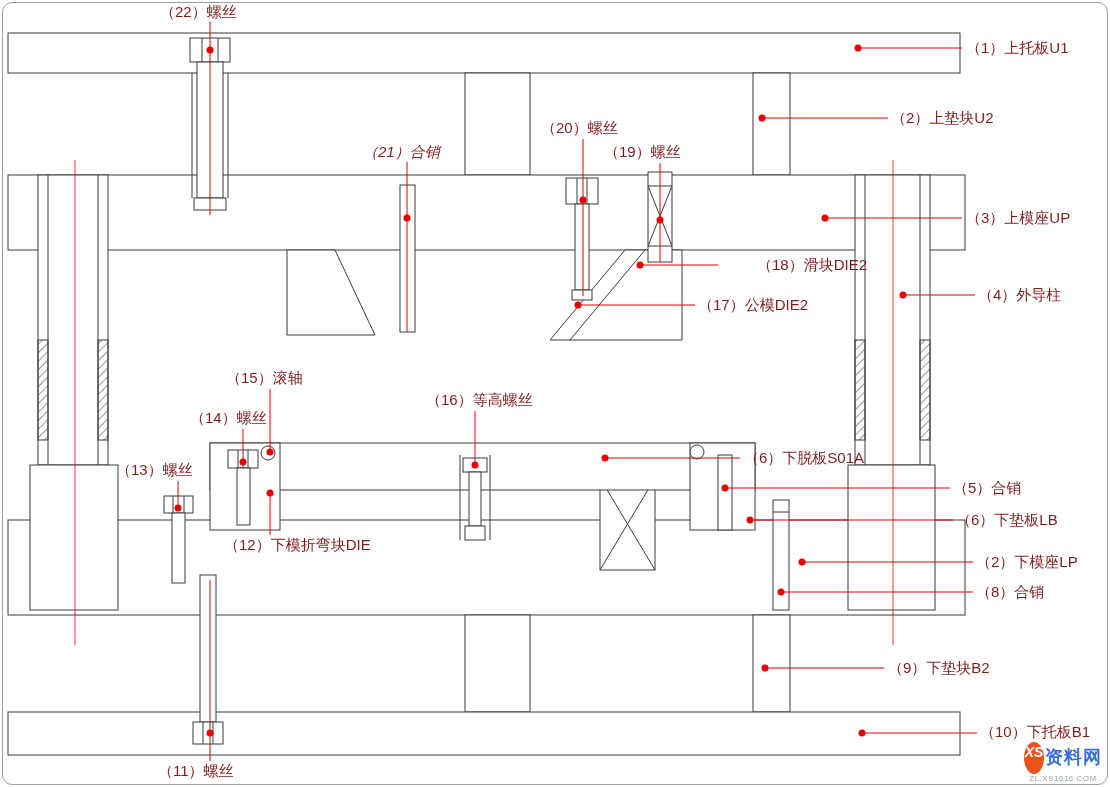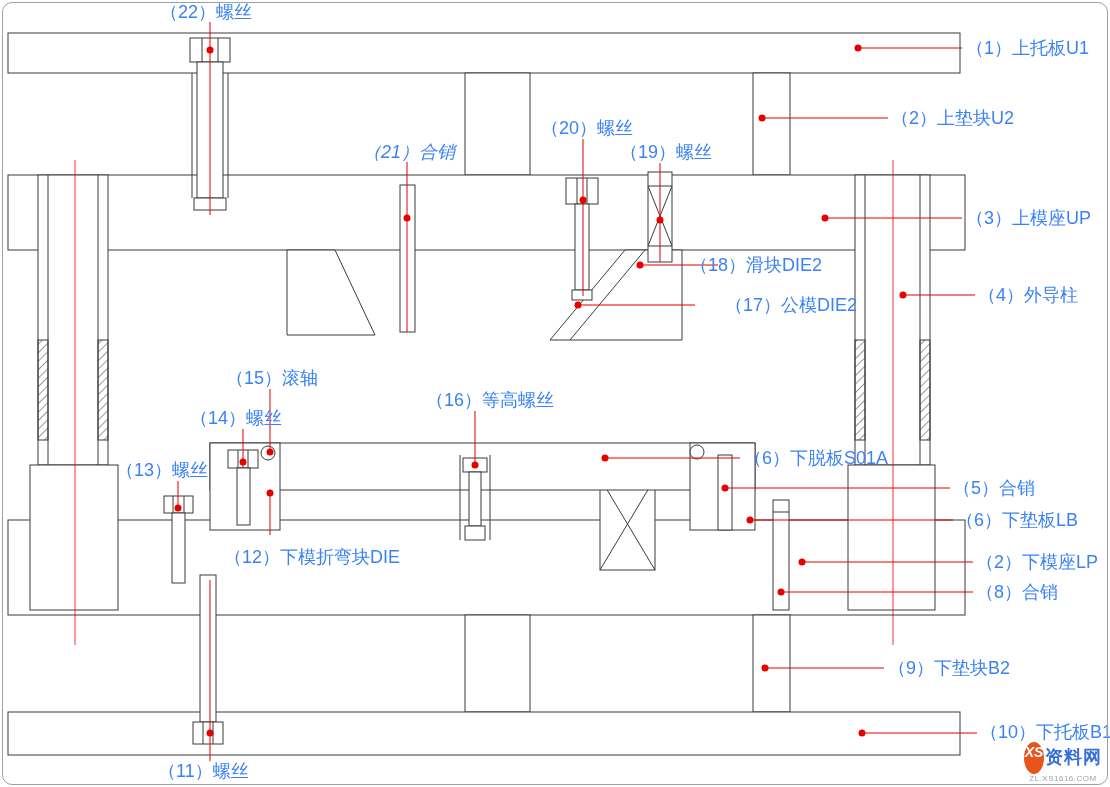--- a/index.html
+++ b/index.html
@@ -6,21 +6,21 @@
   .canvas{
     position:relative;width:1110px;height:787px;background:#fff;
     font-family:"Liberation Sans",sans-serif;overflow:hidden;
   }
   .frame{
     position:absolute;inset:2px;border:1px solid #9aa0a6;border-radius:10px;
     pointer-events:none;
   }
   svg.drawing{position:absolute;left:0;top:0;}
   .label{
-    position:absolute;color:#3b82f6;font-size:18px;line-height:16px;
+    position:absolute;color:#7f1d1d;font-size:15px;line-height:16px;
     white-space:nowrap;
   }
   .watermark{
     position:absolute;right:8px;bottom:4px;text-align:center;line-height:1.05;
   }
   .wm-row{display:flex;align-items:center;justify-content:flex-end;gap:1px;}
   .wm-logo{
     color:#fff;background:#e8541c;border-radius:50%;
     width:20px;height:32px;line-height:20px;display:inline-block;
     font-weight:bold;font-style:italic;font-size:14px;text-align:center;
@@ -209,33 +209,33 @@
       <circle cx="862" cy="733" r="3.5"></circle>
       <circle cx="210" cy="733" r="3.5"></circle>
     </g>
   </svg>
 
   <div class="label" style="left:160px;top:4px;">（22）螺丝</div>
   <div class="label" style="left:966px;top:40px;">（1）上托板U1</div>
   <div class="label" style="left:891px;top:110px;text-align:center;">（2）上垫块U2</div>
   <div class="label" style="left:363px;top:144px;font-style:italic;">（21）合销</div>
   <div class="label" style="left:541px;top:120px;">（20）螺丝</div>
-  <div class="label" style="left:620px;top:144px;">（19）螺丝</div>
+  <div class="label" style="left:604px;top:144px;">（19）螺丝</div>
   <div class="label" style="left:966px;top:210px;">（3）上模座UP</div>
-  <div class="label" style="left:690px;top:257px;">（18）滑块DIE2</div>
-  <div class="label" style="left:725px;top:297px;">（17）公模DIE2</div>
+  <div class="label" style="left:757px;top:257px;">（18）滑块DIE2</div>
+  <div class="label" style="left:698px;top:297px;">（17）公模DIE2</div>
   <div class="label" style="left:978px;top:287px;">（4）外导柱</div>
   <div class="label" style="left:226px;top:370px;">（15）滚轴</div>
   <div class="label" style="left:426px;top:392px;">（16）等高螺丝</div>
   <div class="label" style="left:190px;top:410px;">（14）螺丝</div>
   <div class="label" style="left:744px;top:450px;">（6）下脱板S01A</div>
   <div class="label" style="left:116px;top:462px;">（13）螺丝</div>
   <div class="label" style="left:953px;top:480px;">（5）合销</div>
   <div class="label" style="left:956px;top:512px;">（6）下垫板LB</div>
-  <div class="label" style="left:224px;top:537px;margin-top:12px;">（12）下模折弯块DIE</div>
+  <div class="label" style="left:224px;top:537px;">（12）下模折弯块DIE</div>
   <div class="label" style="left:976px;top:554px;">（2）下模座LP</div>
   <div class="label" style="left:976px;top:584px;">（8）合销</div>
   <div class="label" style="left:888px;top:660px;">（9）下垫块B2</div>
   <div class="label" style="left:980px;top:724px;text-align:center;">（10）下托板B1</div>
   <div class="label" style="left:158px;top:763px;">（11）螺丝</div>
 
   <div class="watermark">
     <div class="wm-row">
       <span class="wm-logo">XS</span>
       <span class="wm-brand">资料网</span>

